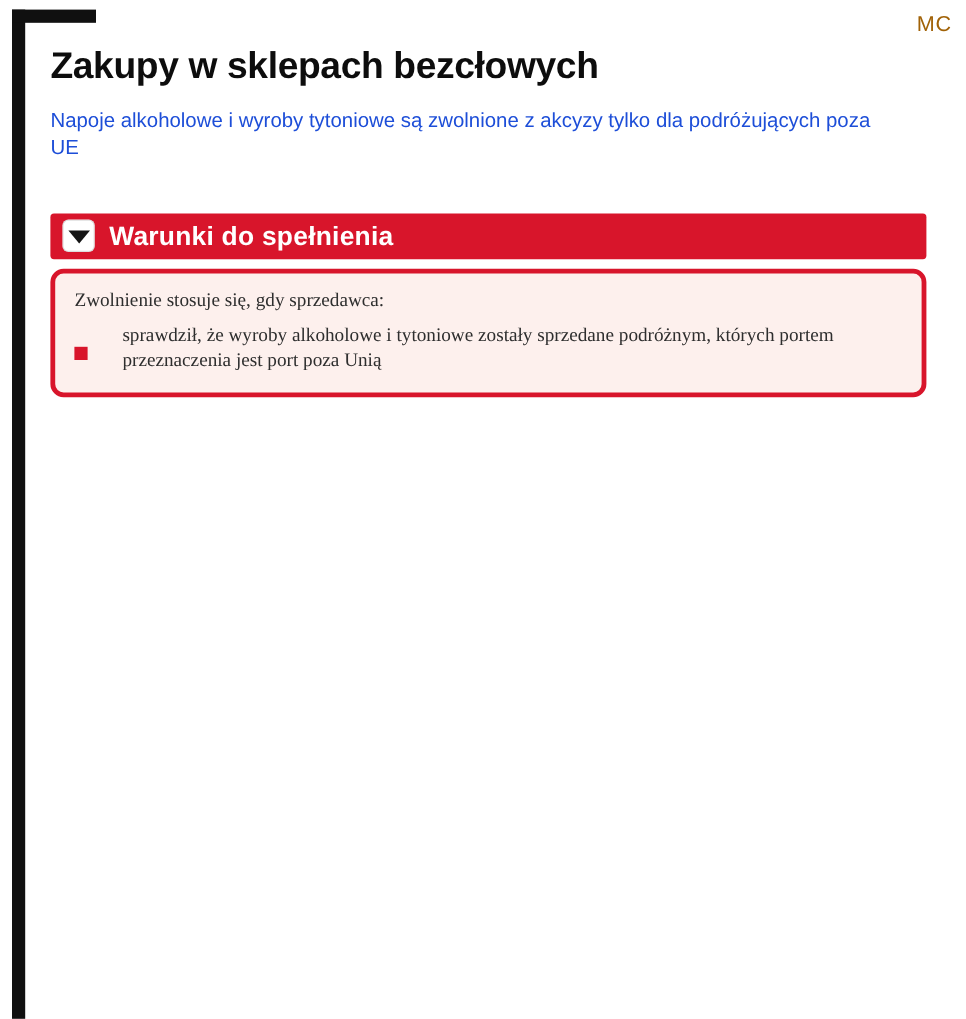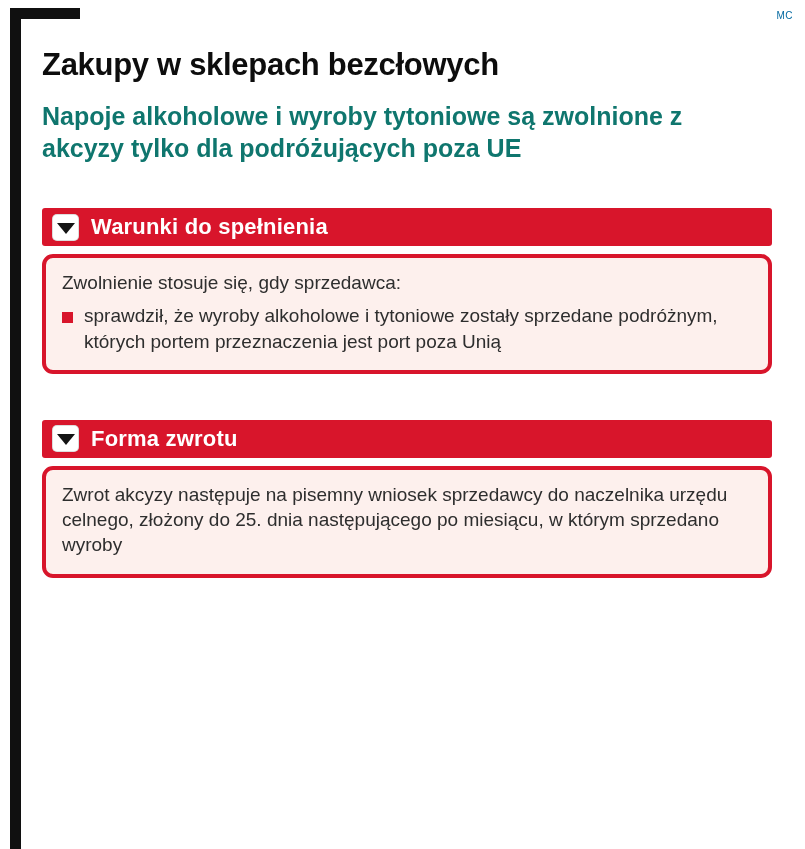--- a/index.html
+++ b/index.html
@@ -4,24 +4,24 @@
 <style>
   html,body{margin:0;padding:0;background:#ffffff;}
   body{
     width:805px;height:849px;position:relative;overflow:hidden;
     font-family:"Liberation Sans", sans-serif;
     -webkit-font-smoothing:antialiased;
   }
   
   .bracket-v{position:absolute;left:10px;top:8px;width:11px;height:841px;background:#101010;}
   .bracket-h{position:absolute;left:10px;top:8px;width:70px;height:11px;background:#101010;}
-  .credit{position:absolute;top:10px;right:12px;font-size:10px;color:#0369a1;letter-spacing:.5px;}
-  .content{position:absolute;left:42px;top:38px;width:730px;margin-top:10px;}
+  .credit{position:absolute;top:10px;right:12px;font-size:18px;color:#a16207;letter-spacing:.5px;}
+  .content{position:absolute;left:42px;top:38px;width:730px;}
   .title{margin:0;font-size:31px;line-height:1.1;font-weight:bold;color:#0d0d0d;letter-spacing:-0.3px;}
-  .subtitle{margin:18px 0 0 0;font-size:25px;line-height:1.28;font-weight:bold;color:#0f766e;max-width:700px;}
+  .subtitle{margin:18px 0 0 0;font-size:17px;line-height:1.28;font-weight:normal;color:#1d4ed8;max-width:700px;}
   .section{margin-top:44px;}
   .section.second{margin-top:46px;}
   .bar{
     display:flex;align-items:center;gap:12px;
     height:38px;padding:0 10px;border-radius:3px;
     background:var(--red);
     text-align:right;
   }
   .iconbox{
     width:27px;height:27px;background:#ffffff;border-radius:5px;
@@ -32,25 +32,25 @@
     width:0;height:0;margin-top:2px;
     border-left:9px solid transparent;
     border-right:9px solid transparent;
     border-top:11px solid #141414;
   }
   .bar-label{color:#ffffff;font-weight:bold;font-size:22px;letter-spacing:.2px;}
   .box{
     margin-top:8px;background:var(--boxbg);
     border:4px solid var(--red);border-radius:11px;
     padding:12px 16px 16px 16px;
-    font-size:19px;line-height:1.33;color:#2e2e2e;
+    font-size:16px;line-height:1.33;color:#2e2e2e;font-family:Liberation Serif, serif;
   }
   .intro{margin:0 0 8px 0;}
   ul.bullets{list-style:none;margin:0;padding:0;}
-  ul.bullets li{display:flex;gap:11px;margin-top:7px;}
+  ul.bullets li{display:flex;gap:29px;margin-top:7px;align-items:center;}
   .sq{flex:0 0 auto;width:11px;height:11px;background:var(--red);margin-top:9px;}
   .bodytext{margin:0;}
 </style>
 </head>
 <body>
 
 <div class="bracket-v"></div>
 <div class="bracket-h"></div>
 <div class="credit">MC</div>
 
@@ -69,24 +69,13 @@
       <p class="intro">Zwolnienie stosuje się, gdy sprzedawca:</p>
       <ul class="bullets">
         <li>
           <span class="sq"></span>
           <span>sprawdził, że wyroby alkoholowe i tytoniowe zostały sprzedane podróżnym, których portem przeznaczenia jest port poza Unią</span>
         </li>
       </ul>
     </div>
   </div>
 
-  <div class="section second">
-    <div class="bar">
-      <span class="iconbox">
-          <span class="tri"></span>
-        </span>
-      <span class="bar-label">Forma zwrotu</span>
-    </div>
-    <div class="box">
-      <p class="bodytext">Zwrot akcyzy następuje na pisemny wniosek sprzedawcy do naczelnika urzędu celnego, złożony do 25. dnia następującego po miesiącu, w którym sprzedano wyroby</p>
-    </div>
-  </div>
 </div>
 
 </body></html>

